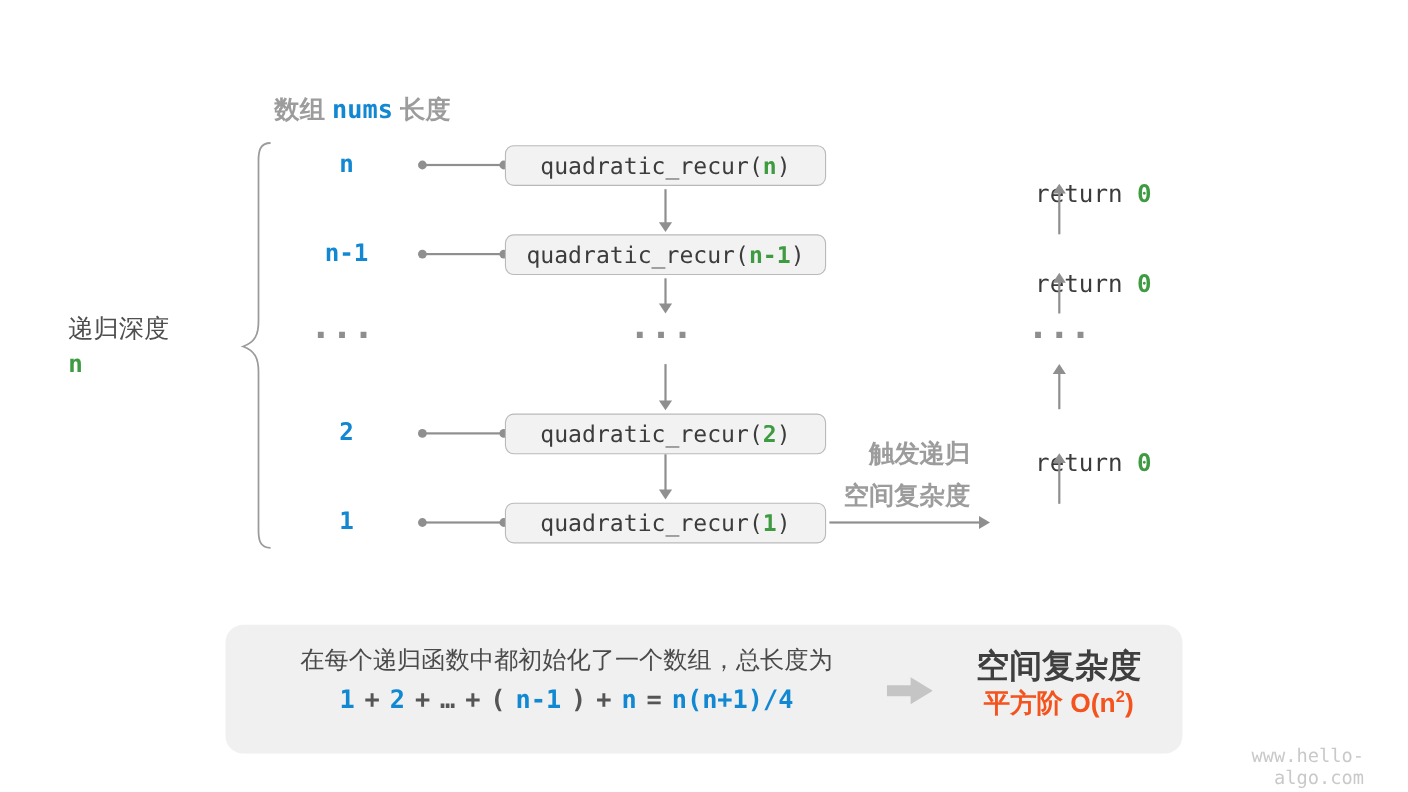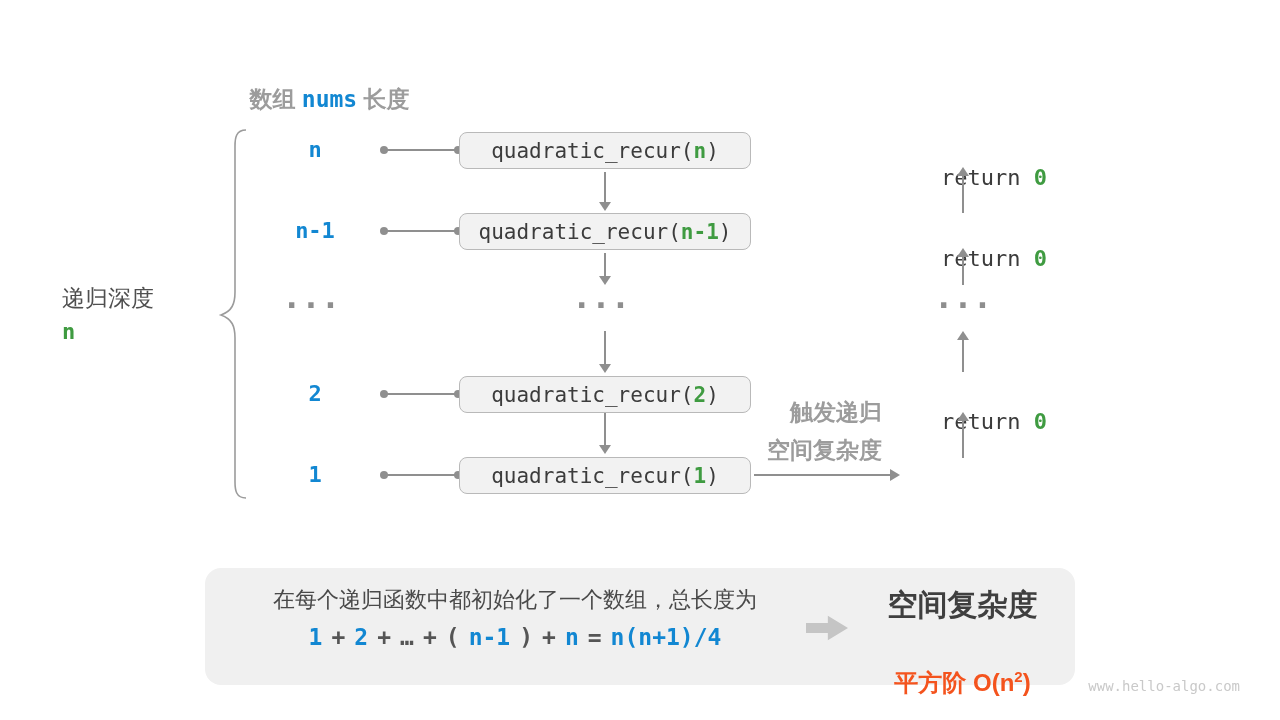--- a/index.html
+++ b/index.html
@@ -64,25 +64,25 @@
        font-size:22px;color:#4a4a4a;}
   .panel .formula{position:absolute;left:20px;top:56px;width:580px;display:flex;
        justify-content:center;align-items:baseline;gap:9px;
        font-family:"DejaVu Sans Mono","Liberation Mono",monospace;font-weight:bold;font-size:23px;}
   .tok-blue{color:#1287d2;} .tok-dark{color:#555555;}
   .block-arrow{position:absolute;left:601px;top:46px;width:42px;height:28px;background:#c5c5c5;
        clip-path:polygon(0 32%,52% 32%,52% 6%,100% 50%,52% 94%,52% 68%,0 68%);}
   .panel .result-title{position:absolute;left:660px;top:17px;width:195px;text-align:center;
        font-weight:bold;font-size:30px;color:#3f3f3f;}
   .panel .result-order{position:absolute;left:660px;top:55px;width:195px;text-align:center;
-       font-weight:bold;font-size:24px;color:#f4531d;white-space:nowrap;margin-top:44px;}
+       font-weight:bold;font-size:24px;color:#f4531d;white-space:nowrap;}
   .panel .result-order sup{font-size:15px;}
 
   .watermark{position:absolute;left:1075px;top:678px;width:165px;text-align:right;
-       font-family:"DejaVu Sans Mono","Liberation Mono",monospace;font-size:14px;color:#c9c9c9;}
+       font-family:"DejaVu Sans Mono","Liberation Mono",monospace;font-size:17px;color:#c9c9c9;}
 
   .brace{position:absolute;left:217px;top:129px;}
 </style>
 </head>
 <body>
 
 <div id="stage">
 
   <div class="hdr" style="left:212px;width:235px;margin-top:28px;">
     <span>数组</span>

